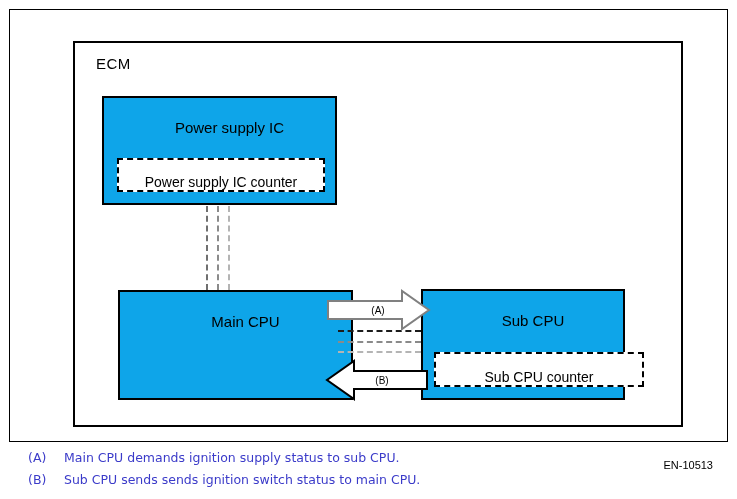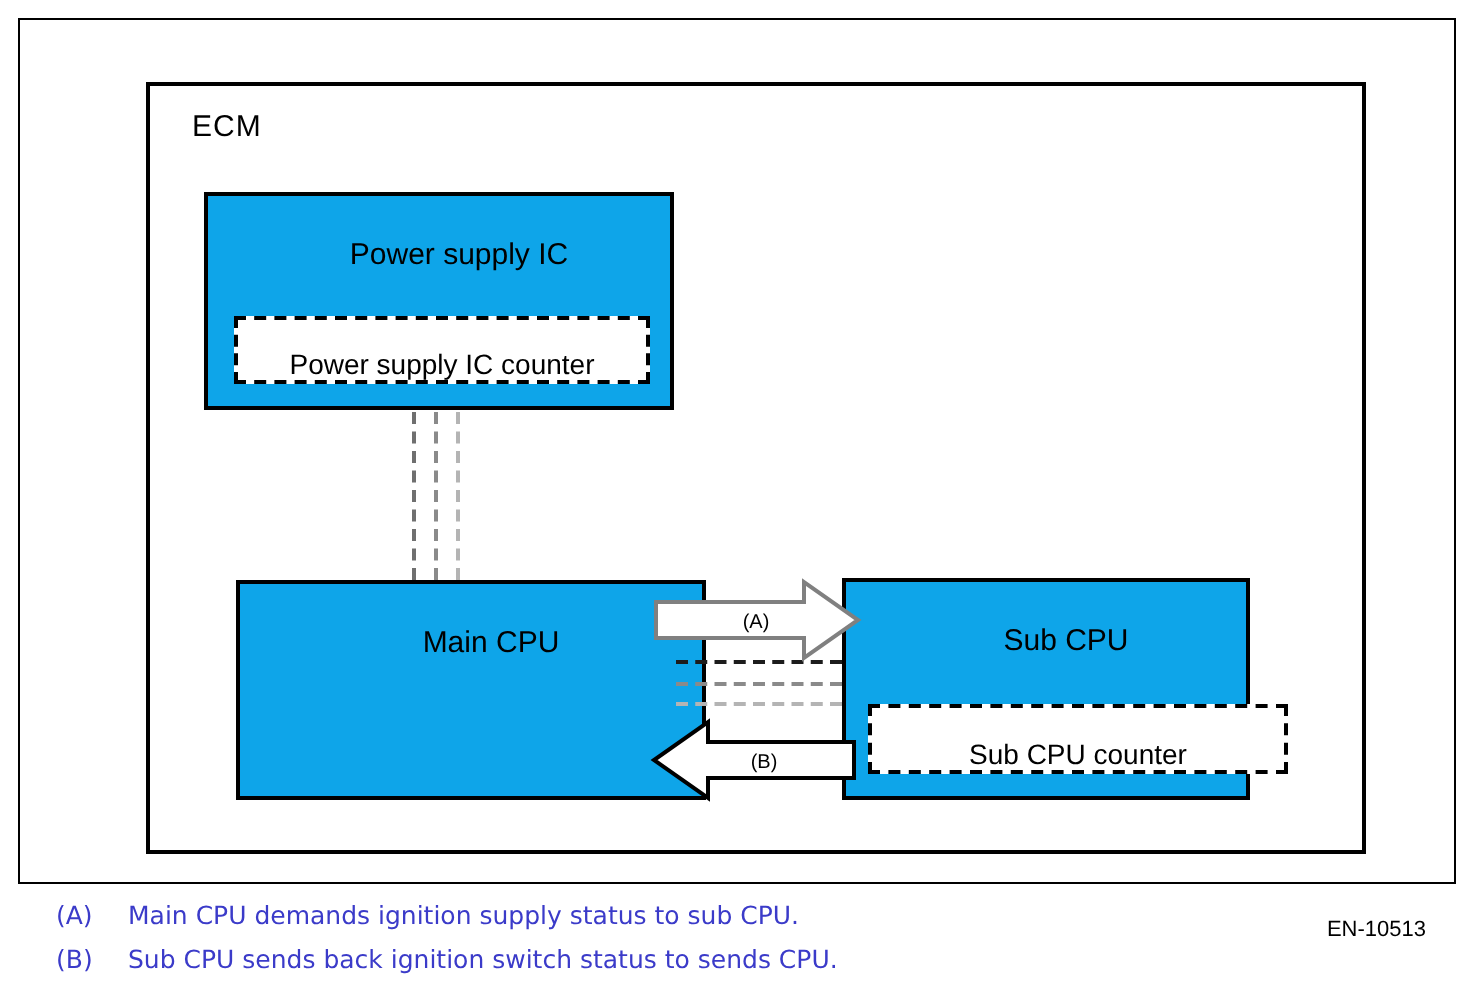--- a/index.html
+++ b/index.html
@@ -120,15 +120,15 @@
   <span class="figure-ref">EN-10513</span>
 </div>
 
 <div class="notes">
   <div class="note-row">
     <span class="note-label">(A)</span>
     <span class="note-text">Main CPU demands ignition supply status to sub CPU.</span>
   </div>
   <div class="note-row">
     <span class="note-label">(B)</span>
-    <span class="note-text">Sub CPU sends back ignition switch status to sends CPU.</span>
+    <span class="note-text">Sub CPU sends sends ignition switch status to main CPU.</span>
   </div>
 </div>
 
 </body></html>

